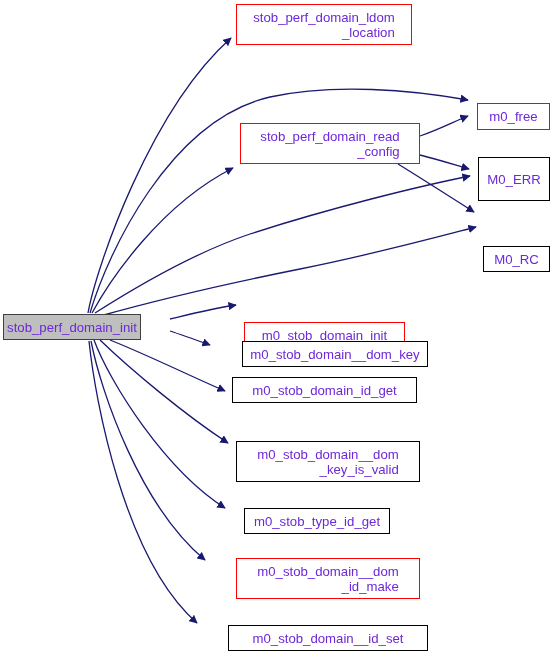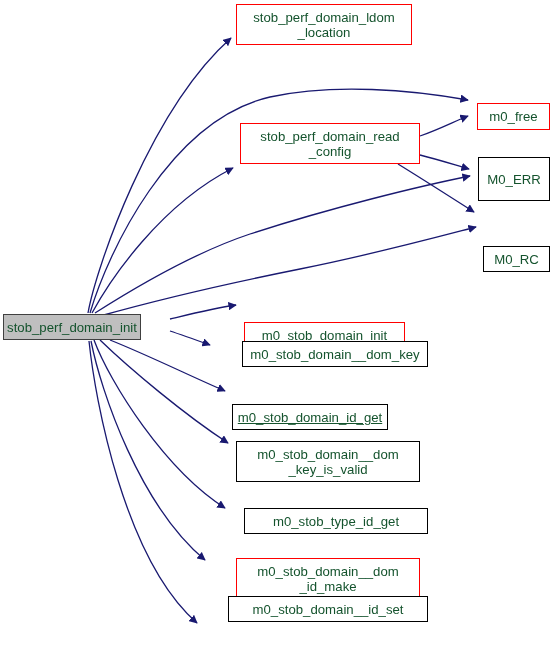--- a/index.html
+++ b/index.html
@@ -1,21 +1,21 @@
 <!DOCTYPE html>
 <html><head>
 <meta charset="utf-8">
 <style>
   html,body{margin:0;padding:0;background:#ffffff;}
   body{width:557px;height:658px;overflow:hidden;font-family:"Liberation Sans",sans-serif;}
   #graph{position:relative;width:557px;height:658px;background:#ffffff;}
   svg.edges{position:absolute;left:0;top:0;width:557px;height:658px;}
   .node{position:absolute;box-sizing:border-box;display:flex;align-items:center;
-        justify-content:center;text-align:center;background:#ffffff;
-        border:1px solid #000000;font-size:13.2px;color:#14532d;line-height:15px;
+        justify-content:center;text-align:right;background:#ffffff;
+        border:1px solid #000000;font-size:13.2px;color:#6d28d9;line-height:15px;
         white-space:pre;}
   .node.red{border-color:#ff0000;}
   .node.current{background:#bfbfbf;border-color:#404040;}
   .node .lbl{display:block;}
 </style>
 </head>
 <body>
 
 <div id="graph">
   <svg class="edges" viewBox="0 0 557 658" xmlns="http://www.w3.org/2000/svg">
@@ -46,21 +46,21 @@
       <div class="node current" style="left: 3px; top: 314px; width: 138px; height: 26px;"><span class="lbl">stob_perf_domain_init</span></div>
       <div class="node red" style="left: 236px; top: 4px; width: 176px; height: 41px;"><span class="lbl">stob_perf_domain_ldom
 _location</span></div>
       <div class="node red" style="left: 240px; top: 123px; width: 180px; height: 41px;"><span class="lbl">stob_perf_domain_read
 _config</span></div>
       <div class="node red" style="left: 477px; top: 103px; width: 73px; height: 27px;"><span class="lbl">m0_free</span></div>
       <div class="node" style="left: 478px; top: 157px; width: 72px; height: 44px;"><span class="lbl">M0_ERR</span></div>
       <div class="node" style="left: 483px; top: 211px; width: 67px; height: 26px; margin-top: 35px;"><span class="lbl">M0_RC</span></div>
       <div class="node red" style="left: 244px; top: 290px; width: 161px; height: 26px; margin-top: 32px;"><span class="lbl">m0_stob_domain_init</span></div>
       <div class="node" style="left: 218px; top: 341px; width: 186px; height: 26px; margin-left: 24px;"><span class="lbl">m0_stob_domain__dom_key</span></div>
-      <div class="node" style="left: 232px; top: 404px; width: 156px; height: 26px; text-decoration: underline;"><span class="lbl">m0_stob_domain_id_get</span></div>
+      <div class="node" style="left: 232px; top: 377px; width: 185px; height: 26px;"><span class="lbl">m0_stob_domain_id_get</span></div>
       <div class="node" style="left: 236px; top: 441px; width: 184px; height: 41px;"><span class="lbl">m0_stob_domain__dom
 _key_is_valid</span></div>
-      <div class="node" style="left: 244px; top: 508px; width: 184px; height: 26px;"><span class="lbl">m0_stob_type_id_get</span></div>
+      <div class="node" style="left: 244px; top: 508px; width: 146px; height: 26px;"><span class="lbl">m0_stob_type_id_get</span></div>
       <div class="node red" style="left: 236px; top: 558px; width: 184px; height: 41px;"><span class="lbl">m0_stob_domain__dom
 _id_make</span></div>
-      <div class="node" style="left: 228px; top: 596px; width: 200px; height: 26px;"><span class="lbl">m0_stob_domain__id_set</span></div>
+      <div class="node" style="left: 228px; top: 625px; width: 200px; height: 26px;"><span class="lbl">m0_stob_domain__id_set</span></div>
     </div>
 </div>
 
 </body></html>

